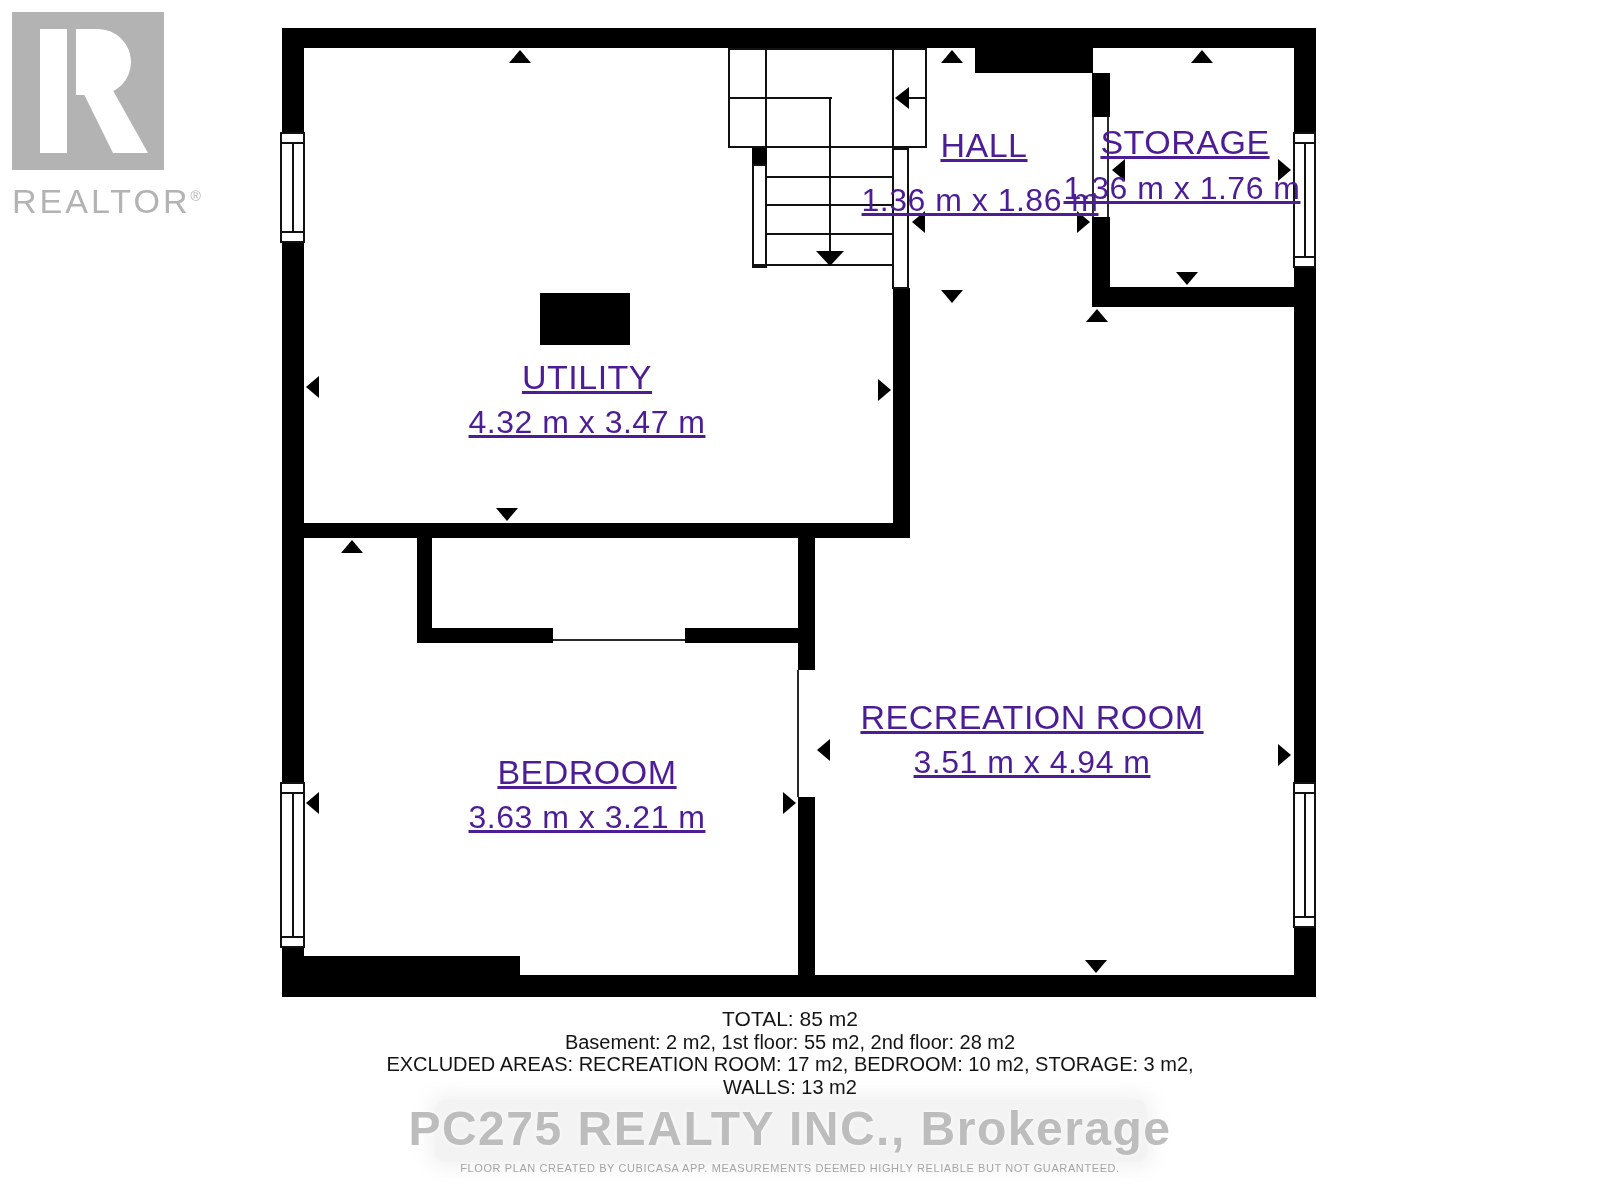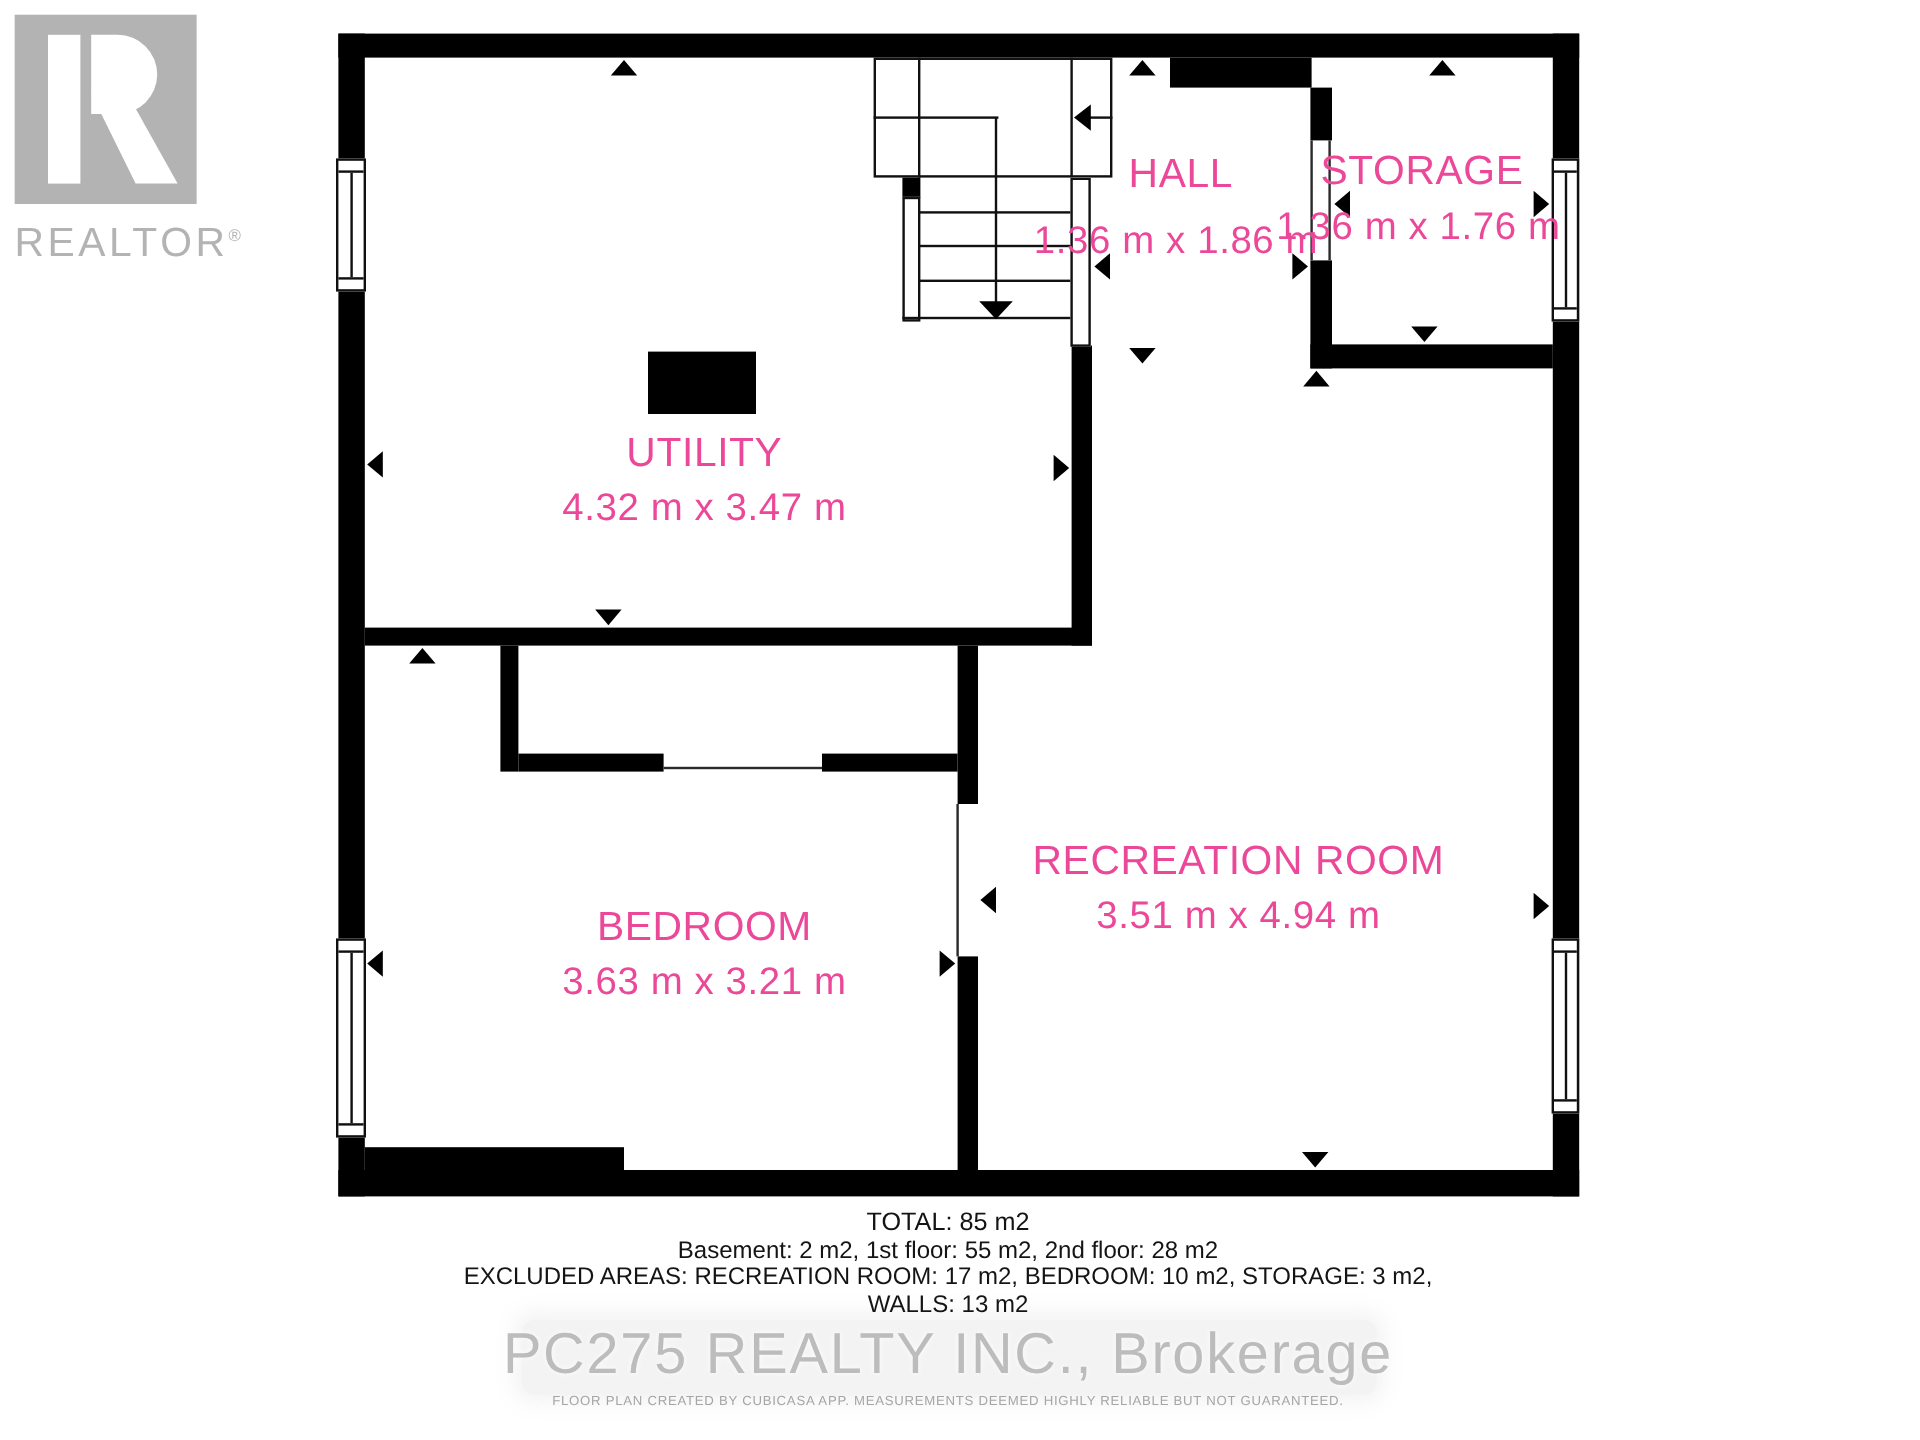--- a/index.html
+++ b/index.html
@@ -17,38 +17,39 @@
   .window .sill { position:absolute; left:0; right:0; height:2px; background:#101010; }
   .window .mid  { position:absolute; left:50%; width:2px; margin-left:-1px; background:#101010; }
   .arr { position:absolute; width:0; height:0; z-index:5; }
   .arr.up    { border-left:11px solid transparent; border-right:11px solid transparent; border-bottom:13px solid #000; }
   .arr.down  { border-left:11px solid transparent; border-right:11px solid transparent; border-top:13px solid #000; }
   .arr.left  { border-top:11px solid transparent; border-bottom:11px solid transparent; border-right:13px solid #000; }
   .arr.right { border-top:11px solid transparent; border-bottom:11px solid transparent; border-left:13px solid #000; }
   
   .room-label, .room-dims {
     position:absolute; transform:translateX(-50%); white-space:nowrap;
-    color:#ec4899; z-index:6; letter-spacing:.5px;
+    color:#4c1d95; z-index:6; letter-spacing:.5px;text-decoration:underline;
   }
   .room-label { font-size:34px; }
   .room-dims  { font-size:32px; }
   
   .summary {
     position:absolute; transform:translateX(-50%); text-align:center;
     font-size:20px; line-height:22.5px; color:#141414; z-index:10; white-space:nowrap;
   }
   .summary .s-total { font-weight:400; font-size:21px; }
   .wm-bar {
     position:absolute; background:rgba(140,140,140,0.10); border-radius:10px;
     box-shadow:0 0 18px 6px rgba(150,150,150,0.12); z-index:8;
   }
   .watermark {
     position:absolute; transform:translateX(-50%); white-space:nowrap; z-index:9;
     font-size:48px; letter-spacing:1.5px; color:rgba(178,178,178,0.85);
     text-shadow:0 0 5px rgba(255,255,255,0.9);
+    font-weight:bold;
   }
   .disclaimer {
     position:absolute; transform:translateX(-50%); white-space:nowrap; z-index:9;
     font-size:11px; letter-spacing:.6px; color:#a5a5a5;
   }
   
   .logo { position:absolute; left:12px; top:12px; z-index:7; width:170px; }
   .logo-word { font-size:34px; color:#b3b3b3; letter-spacing:3px; margin-top:8px; white-space:nowrap; }
   .logo-word sup { font-size:14px; }
 </style>

